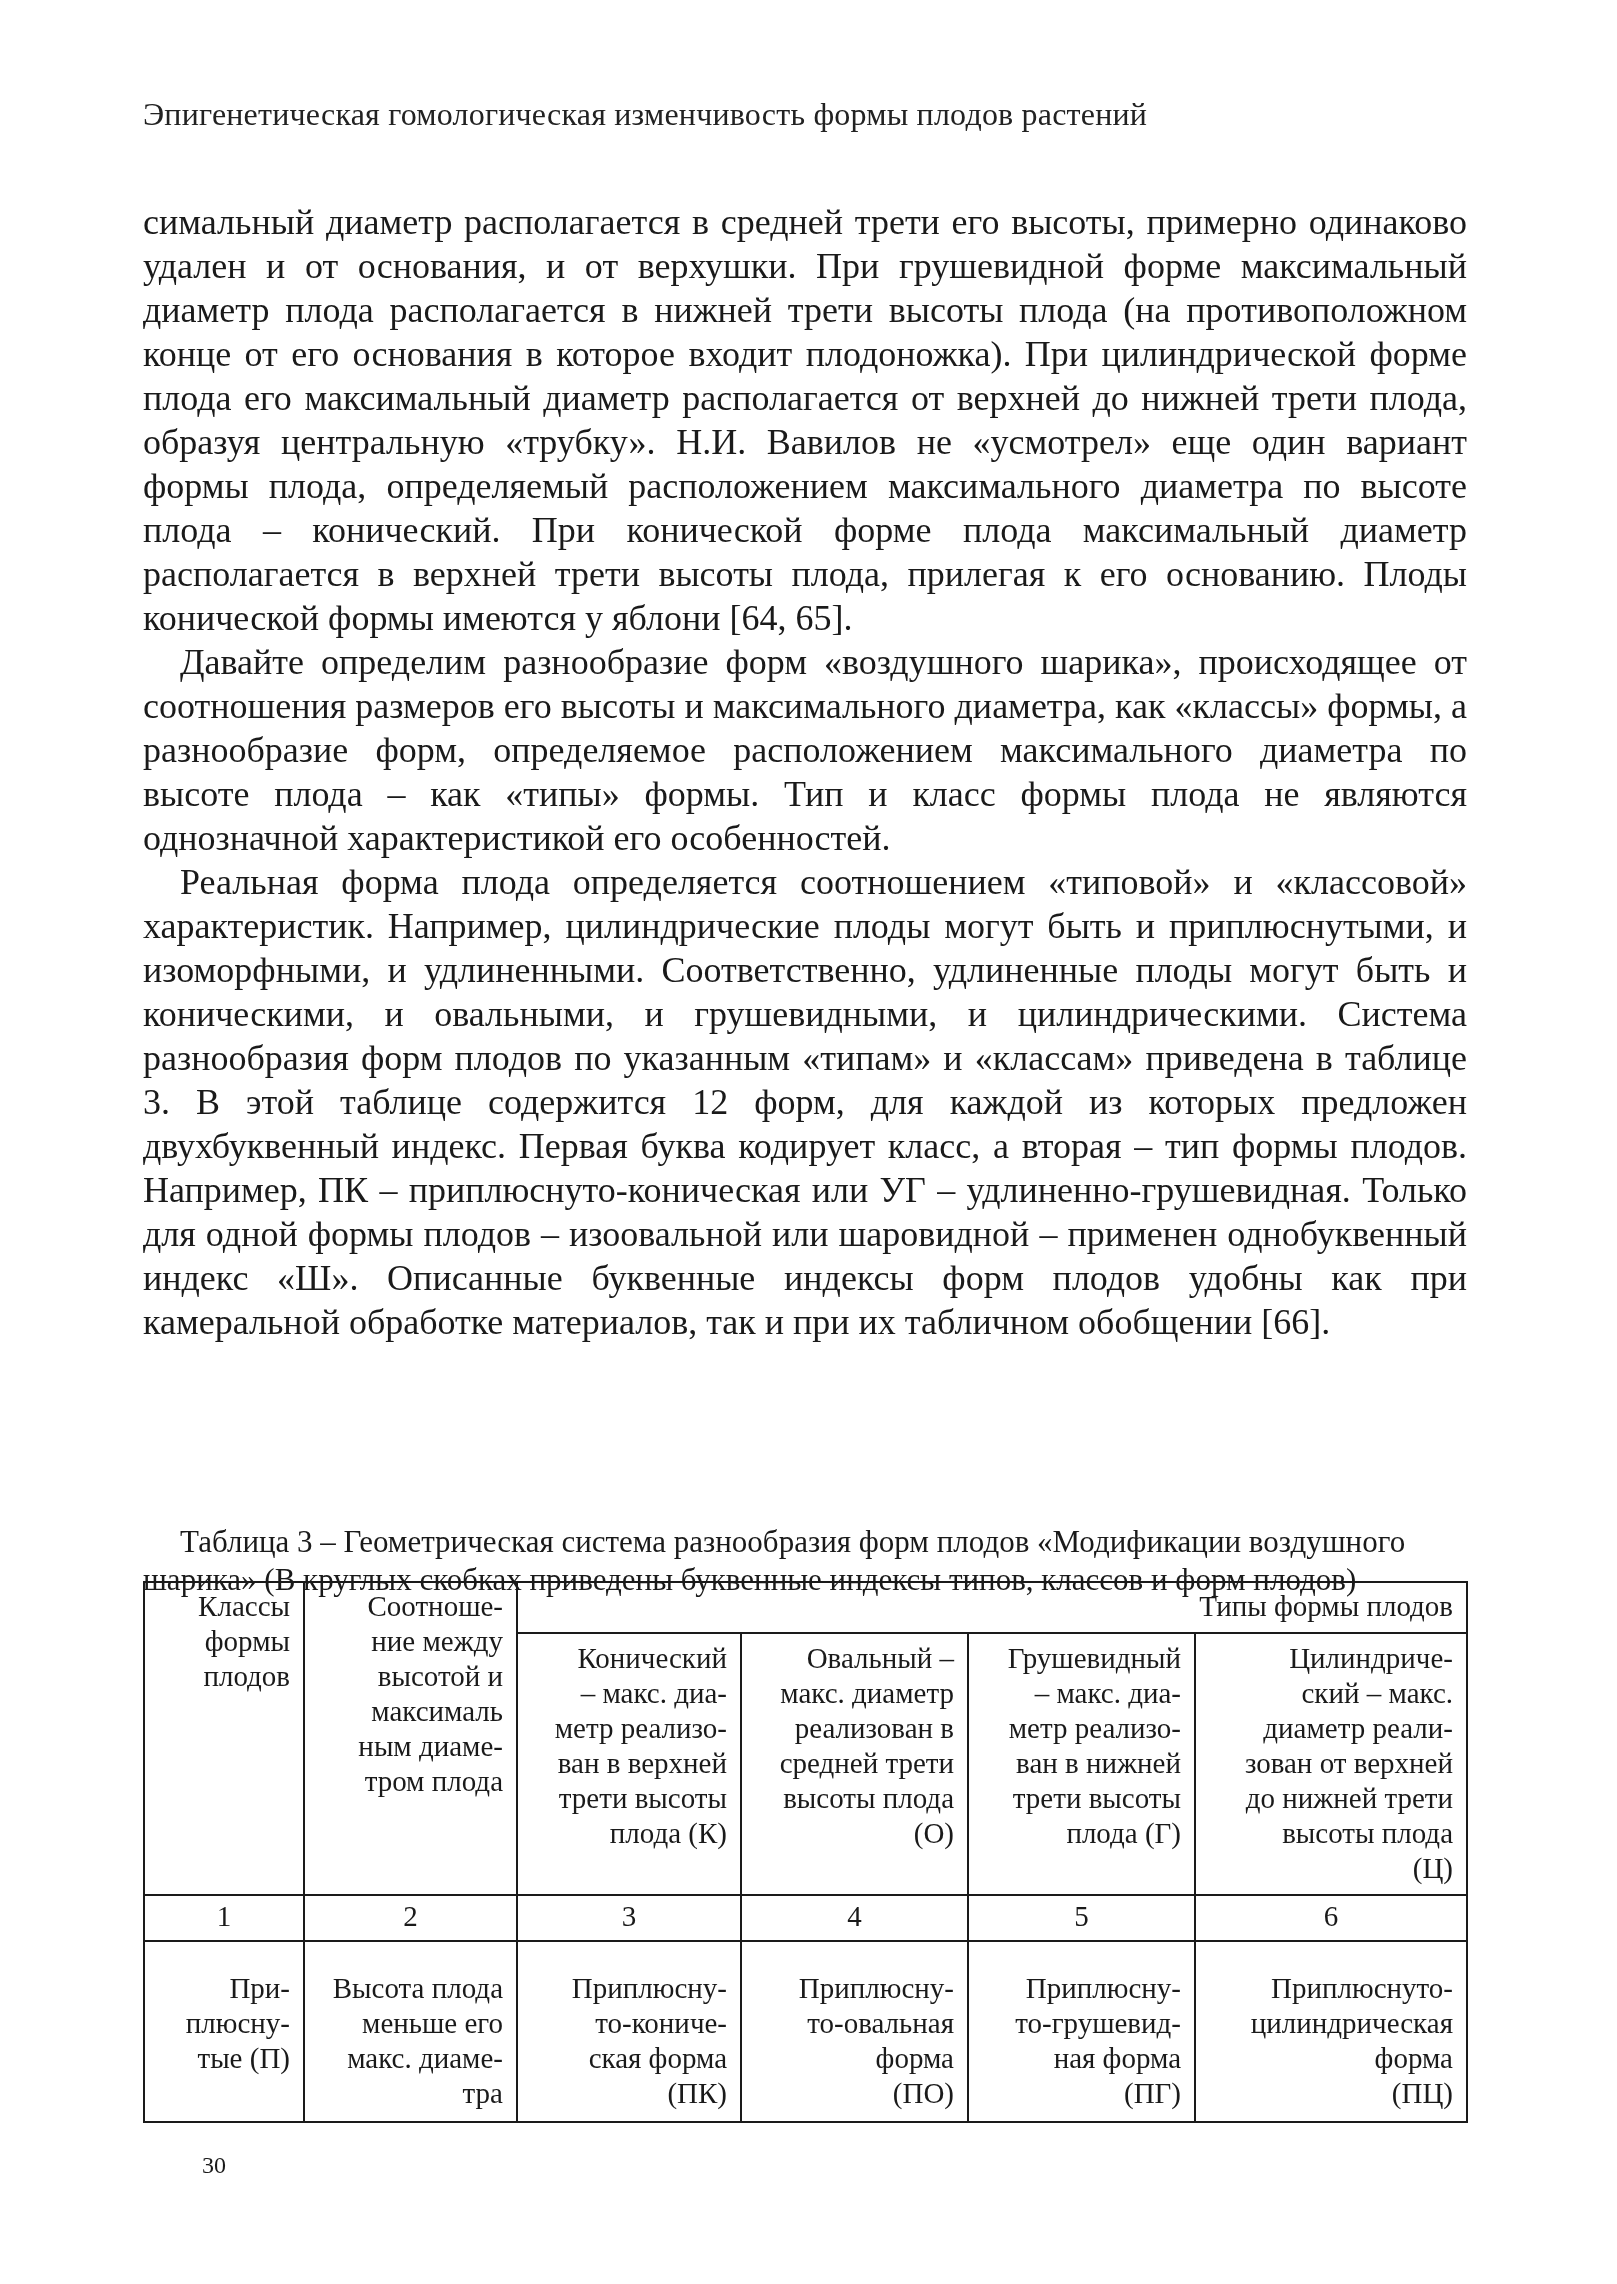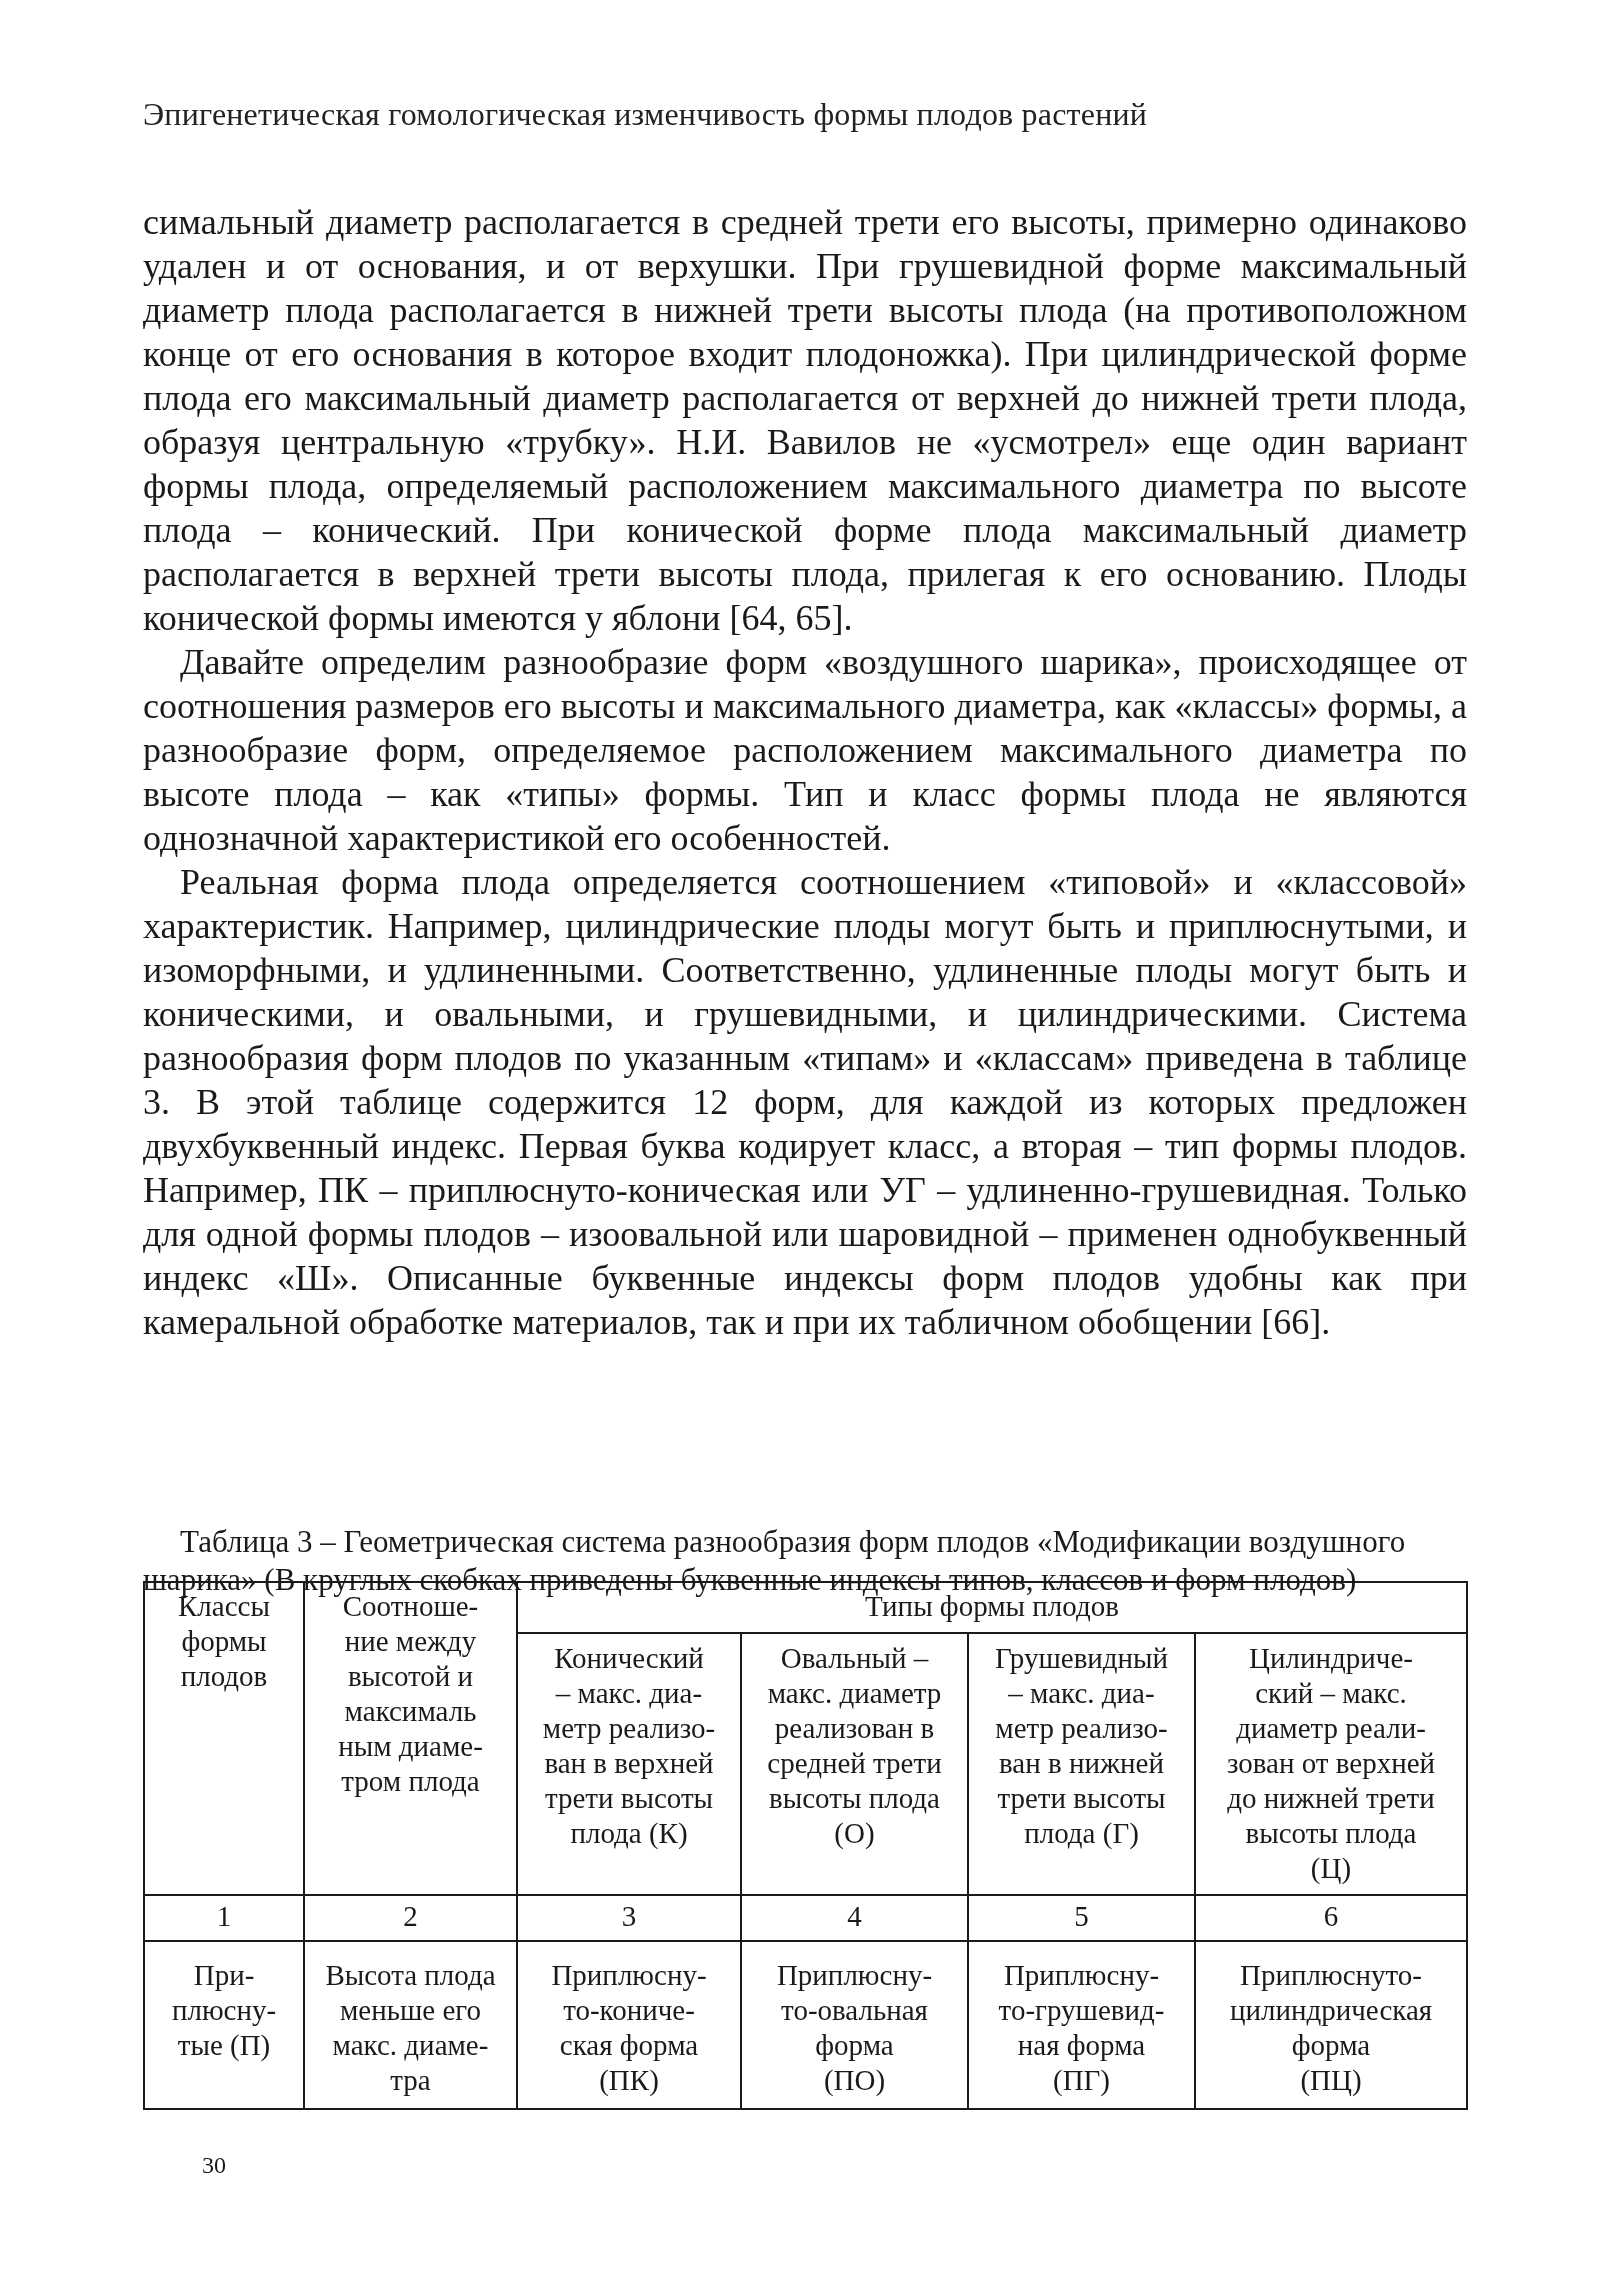--- a/index.html
+++ b/index.html
@@ -58,40 +58,40 @@
     width: 1324px;
     border-collapse: collapse;
     font-size: 29px;
     line-height: 35px;
     table-layout: fixed;
   }
   .fruit-table td {
     border: 2px solid #1a1a1a;
     vertical-align: top;
     padding: 6.4px 13px 8px 13px;
-    text-align: center;
+    text-align: right;
   }
   .fruit-table td.center {
     text-align: center;
     vertical-align: middle;
   }
   .fruit-table tr.head-top td {
     height: 31px;
   }
   .fruit-table tr.head-types td {
     height: 242px;
     border-radius: 10px;
   }
   .fruit-table tr.num-row td {
     height: 35px;
     padding: 3.2px 6.4px 6.4px 6.4px;
   }
   .fruit-table tr.data-row td {
     height: 142px;
-    padding-top: 16px;
+    padding-top: 29px;
   }
   .cell-line {
     display: block;
     white-space: nowrap;
   }
   .page-number {
     position: absolute;
     left: 202px;
     top: 2146px;
     font-size: 24px;

